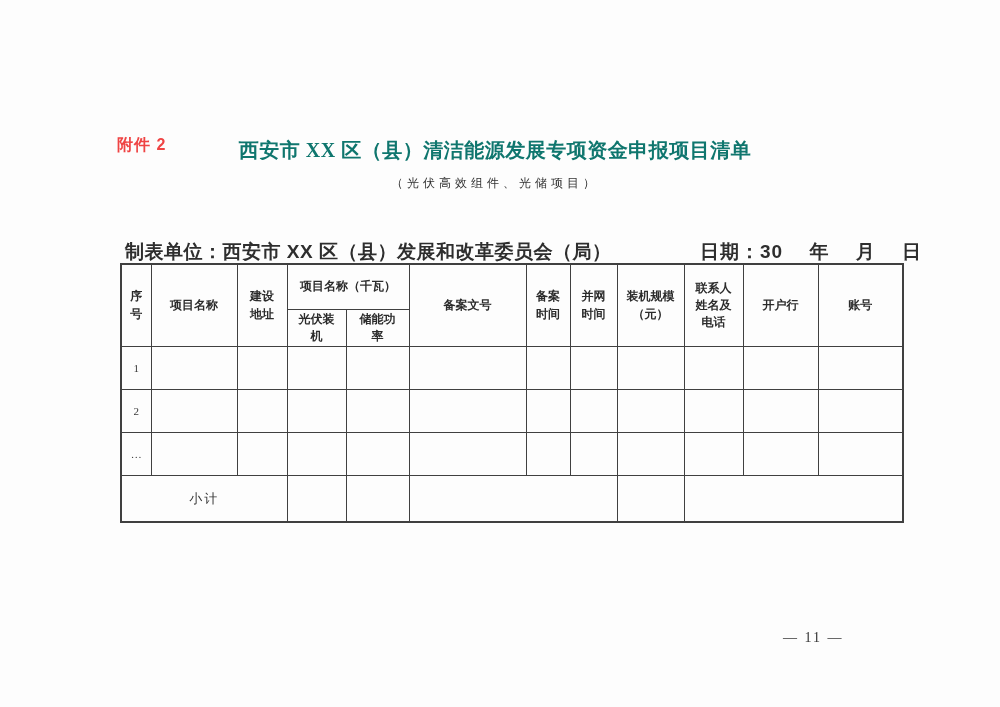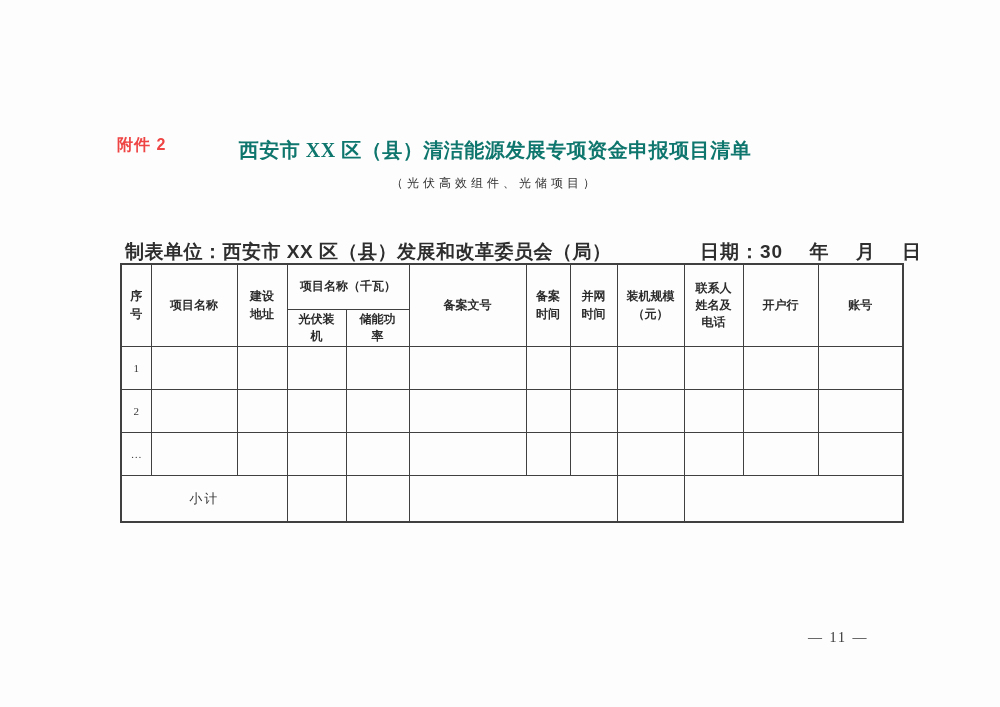--- a/index.html
+++ b/index.html
@@ -79,21 +79,21 @@
   td.seq-cell {
     font-family: "Liberation Serif", serif;
     font-size: 11px; color: #3a3a3a;
   }
   td.subtotal-label-cell {
     font-size: 13px; color: #333333;
     letter-spacing: 2px;
   }
   .page-number {
     position: absolute;
-    left: 808px; top: 630px;
+    left: 783px; top: 630px;
     font-family: "Liberation Serif", serif;
     font-size: 14px;
     color: #333333;
     letter-spacing: 2px;
   }
 </style>
 </head>
 <body>
 
 <div class="page">

